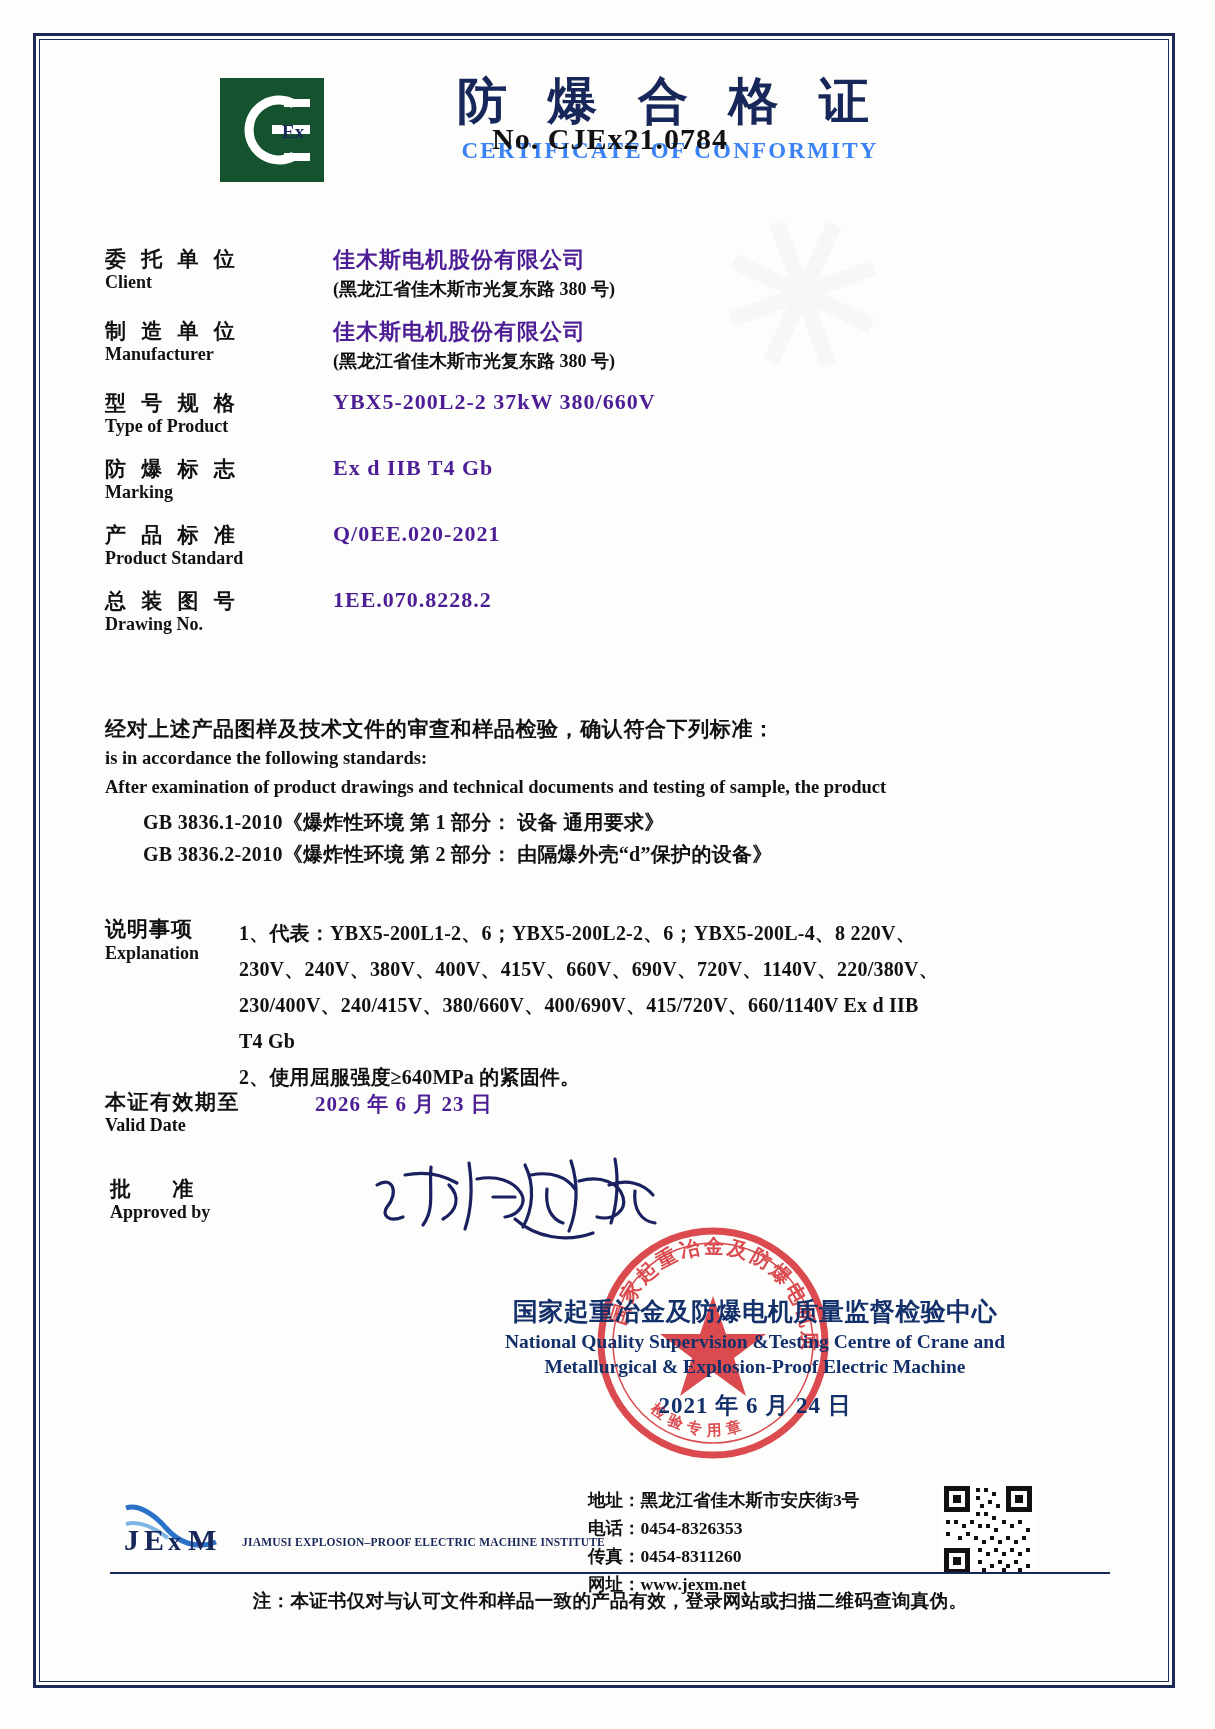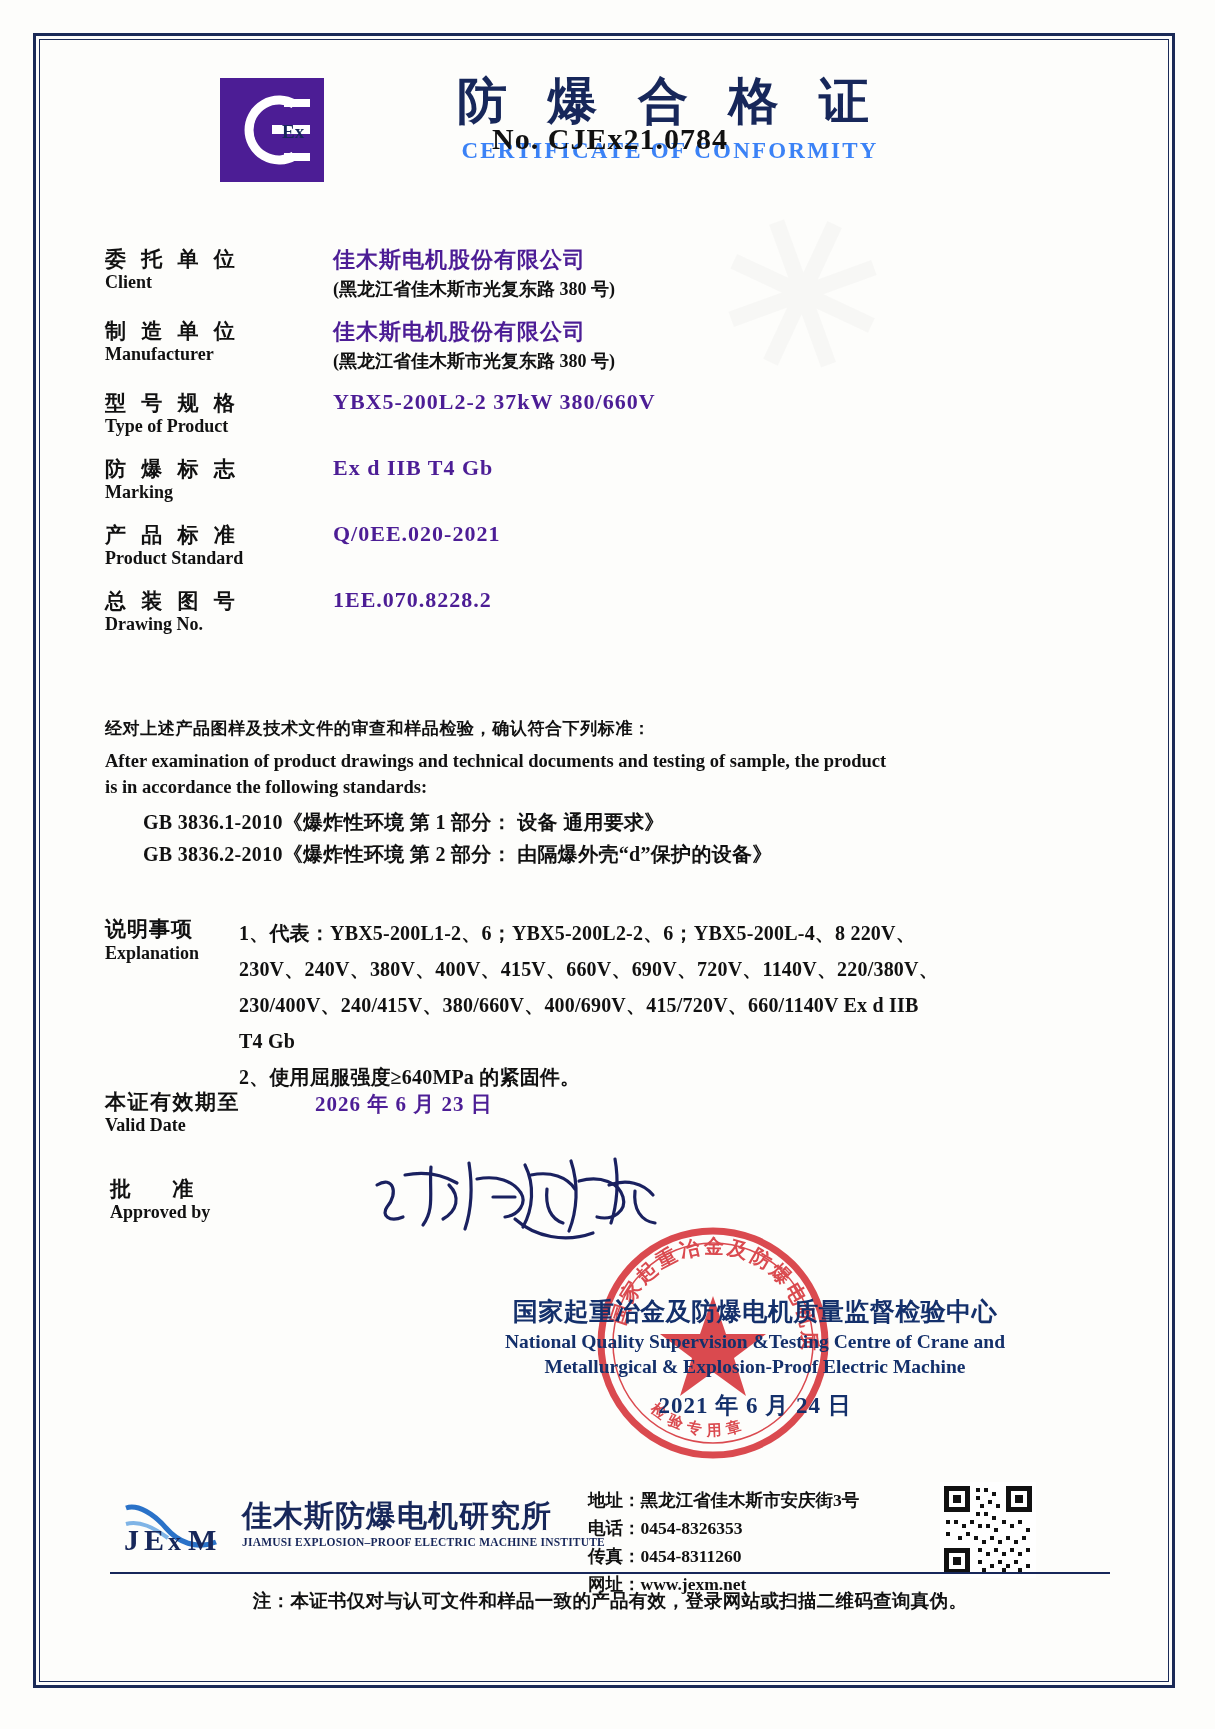--- a/index.html
+++ b/index.html
@@ -44,21 +44,21 @@
     position: absolute;
     left: 60px; top: 68px;
     width: 1090px;
     height: 120px;
   }
   .ex-logo {
     position: absolute;
     left: 160px; top: 10px;
     width: 104px;
     height: 104px;
-    background: #4c1d95;
+    background: #14532d;
     color: #ffffff;
   }
   .ex-logo .cut {
     position: absolute;
     left: 12px; top: 14px;
     width: 78px; height: 76px;
   }
   .title-block {
     position: absolute;
     left: 300px; top: 0px;
@@ -141,21 +141,21 @@
     white-space: nowrap;
   }
 
   
   .statement {
     position: absolute;
     left: 105px; top: 713px;
     width: 1010px;
   }
   .stmt-cn {
-    font-size: 17px;
+    font-size: 21px;
     font-weight: bold;
     letter-spacing: 0.6px;
     line-height: 32px;
   }
   .stmt-en {
     font-size: 18.5px;
     font-weight: bold;
     line-height: 26px;
     margin-top: 3px;
   }
@@ -397,22 +397,22 @@
     <div class="row" style="height:66px;">
       <div class="label-cn">总 装 图 号</div>
       <div class="label-en">Drawing No.</div>
       <div class="value-main">1EE.070.8228.2</div>
     </div>
 
   </div>
 
   <div class="statement">
     <div class="stmt-cn">经对上述产品图样及技术文件的审查和样品检验，确认符合下列标准：</div>
+    <div class="stmt-en" style="margin-top:0;">is in accordance the following standards:</div>
     <div class="stmt-en">After examination of product drawings and technical documents and testing of sample, the product</div>
-    <div class="stmt-en" style="margin-top:0;">is in accordance the following standards:</div>
     <div class="standards">
       <div>GB 3836.1-2010《爆炸性环境  第 1 部分：  设备  通用要求》</div>
       <div>GB 3836.2-2010《爆炸性环境  第 2 部分：  由隔爆外壳“d”保护的设备》</div>
     </div>
   </div>
 
   <div class="explanation">
     <div class="expl-label-cn">说明事项</div>
     <div class="expl-label-en">Explanation</div>
     <div class="expl-body">
@@ -486,21 +486,20 @@
 
   <div class="footer-logo">
     <svg class="jexm-mark" viewBox="0 0 120 66" xmlns="http://www.w3.org/2000/svg">
       <path d="M6,14 C18,10 34,20 46,34 C58,48 76,56 96,48" fill="none" stroke="#2a72c8" stroke-width="5"></path>
       <path d="M6,30 C20,26 34,34 48,44" fill="none" stroke="#7fb4e6" stroke-width="4"></path>
       <text x="4" y="56" font-family="Liberation Serif, serif" font-size="30" font-weight="bold" fill="#17275a">J</text>
       <text x="24" y="56" font-family="Liberation Serif, serif" font-size="30" font-weight="bold" fill="#17275a">E</text>
       <text x="48" y="56" font-family="Liberation Serif, serif" font-size="26" font-weight="bold" fill="#17275a">x</text>
       <text x="68" y="56" font-family="Liberation Serif, serif" font-size="30" font-weight="bold" fill="#17275a">M</text>
     </svg>
-    <div class="footer-logo-cn">佳木斯防爆电机研究所</div>
     <div class="footer-logo-en">JIAMUSI EXPLOSION–PROOF ELECTRIC MACHINE INSTITUTE</div>
   </div>
 
   <div class="contact">
     <div>地址：黑龙江省佳木斯市安庆街3号</div>
     <div>电话：0454-8326353</div>
     <div>传真：0454-8311260</div>
     <div>网址：www.jexm.net</div>
   </div>
 

